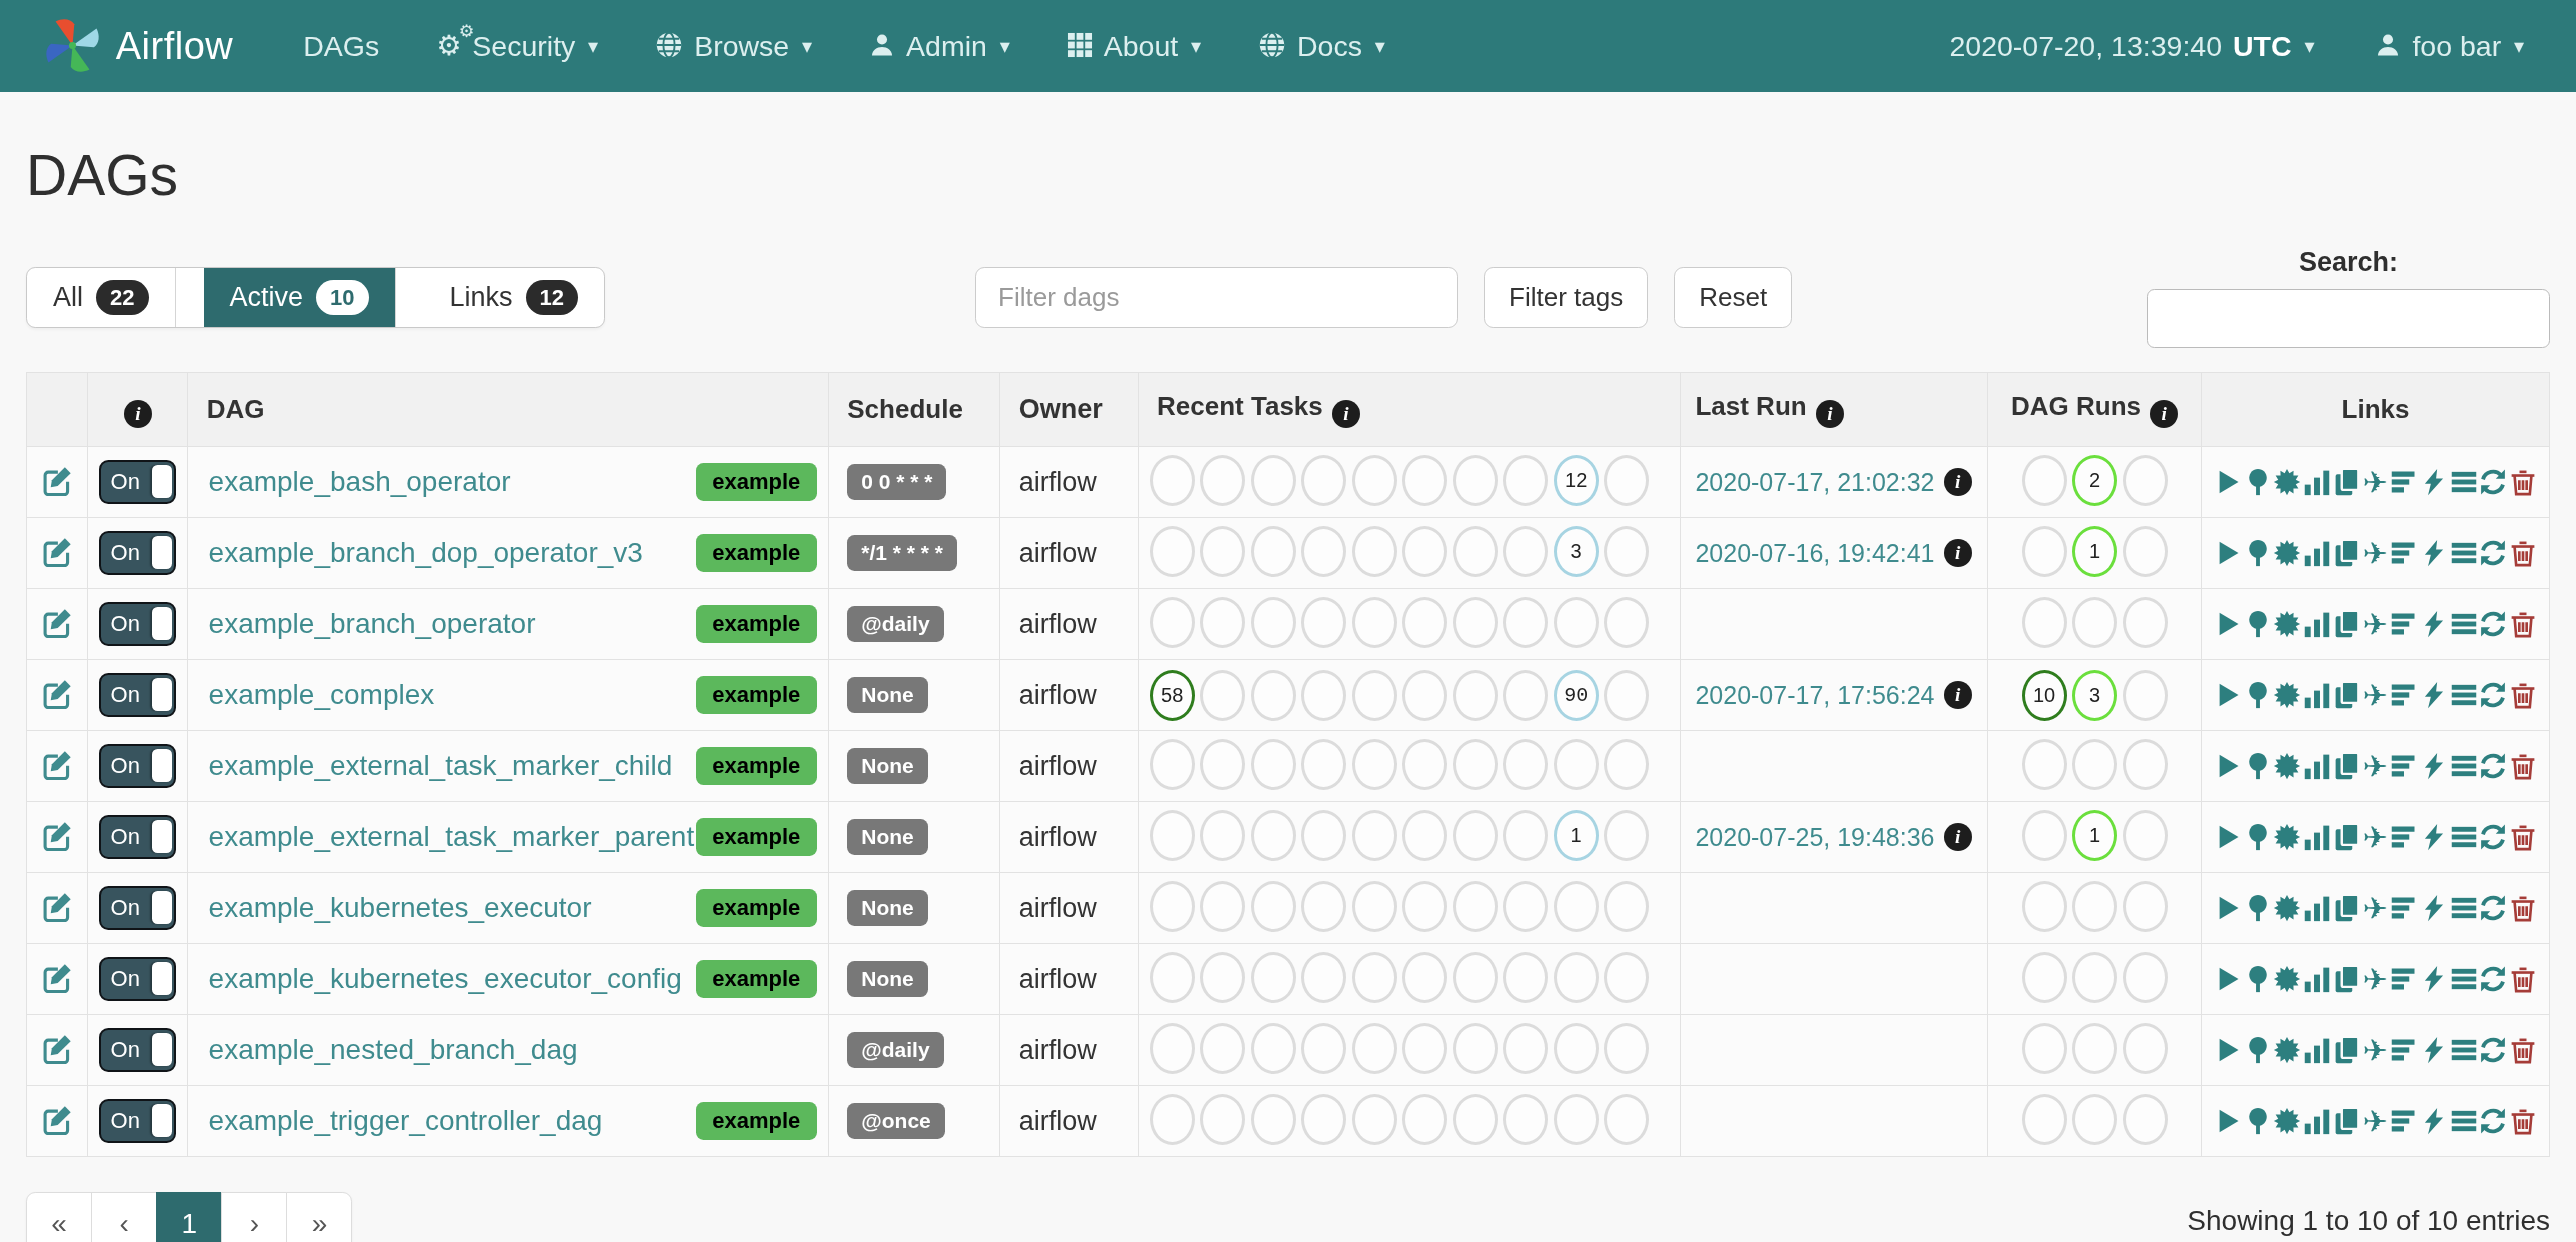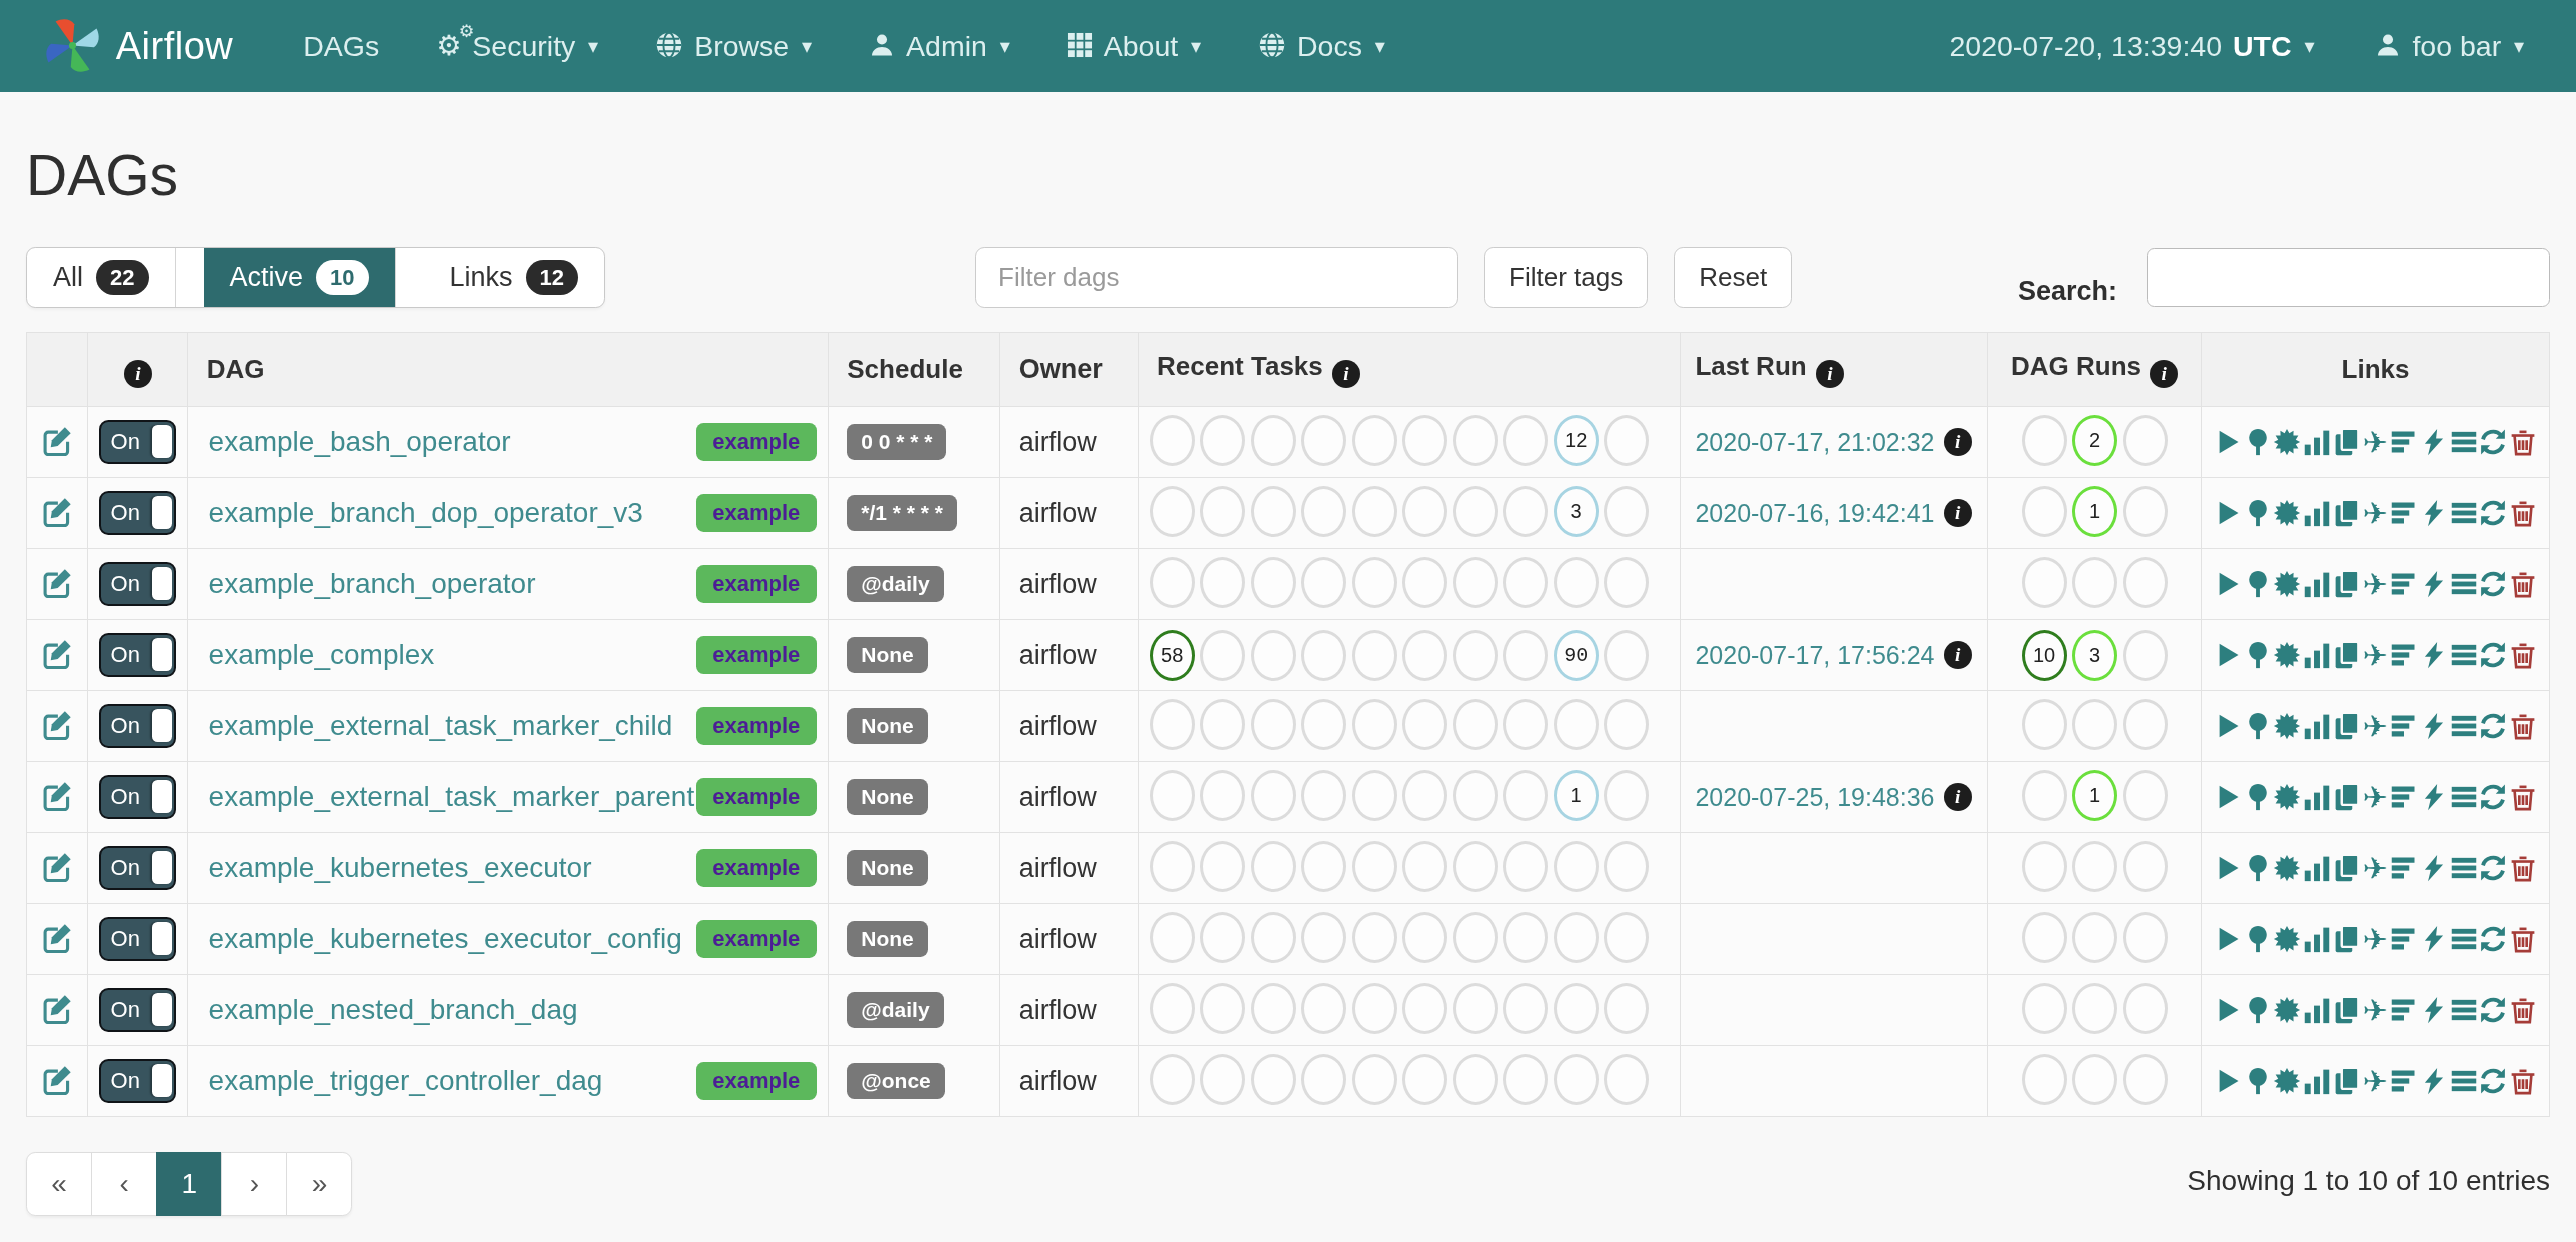--- a/index.html
+++ b/index.html
@@ -55,21 +55,21 @@
     margin-left: 370px; width: 483px; height: 61px; border: 0.9px solid #ccc;
     border-radius: 9.2px; padding: 0 22px; font-size: 26px; color: #333;
     font-family: inherit; background: #fff;
   }
   .filter-dags::placeholder { color: #9a9a9a; }
   .btn {
     height: 61px; border: 0.9px solid #ccc; background: #fff; border-radius: 9.2px;
     font-size: 26px; color: #333; padding: 0 24px; margin-left: 26px; cursor: pointer;
     font-family: inherit;
   }
-  .search-group { margin-left: auto; display: flex; align-items: flex-end; gap: 30px; }
+  .search-group { margin-left: auto; display: flex; align-items: center; gap: 11px; flex-direction: column; }
   .search-label { font-size: 27px; font-weight: 700; color: #2f2f2f; }
   .search-input {
     width: 403px; height: 59px; border: 0.9px solid #bbb; border-radius: 7.4px;
     padding: 0 16.6px; font-size: 26px; background: #fff; font-family: inherit;
   }
 
   
   table.dags { width: 100%; border-collapse: collapse; margin-top: 24px; background: #fbfbfb; }
   table.dags th, table.dags td { border: 0.9px solid #e2e2e2; }
   thead th {
@@ -97,21 +97,21 @@
   }
   .t-label { color: #fff; font-size: 22px; margin-left: 9.2px; }
   .t-knob {
     position: absolute; right: 2.8px; top: 2.8px; width: 20px; height: 33px;
     background: #fff; border-radius: 5.5px; box-shadow: -1.8px 0 1.8px rgba(0,0,0,.35);
   }
 
   .c-dag { position: relative; }
   .dag-link { color: #3f8b8e; font-size: 28px; text-decoration: none; cursor: pointer; padding-left: 9.2px; }
   .tag {
-    float: right; margin-top: 0px; background: #5cb85c; color: #4c1d95; font-size: 22px;
+    float: right; margin-top: 0px; background: #5cb85c; color: #000000; font-size: 22px;
     font-weight: 700; padding: 6.4px 16.6px; border-radius: 7.4px; cursor: pointer;
   }
   .c-dag .cellflex { display: flex; align-items: center; justify-content: space-between; }
   .sched {
     display: inline-block; background: #787878; color: #fff; font-size: 21px;
     font-weight: 700; padding: 6.4px 14px; border-radius: 7.4px; white-space: nowrap;
   }
 
   .circles { display: inline-flex; gap: 5.5px; align-items: center; }
   .circle {

